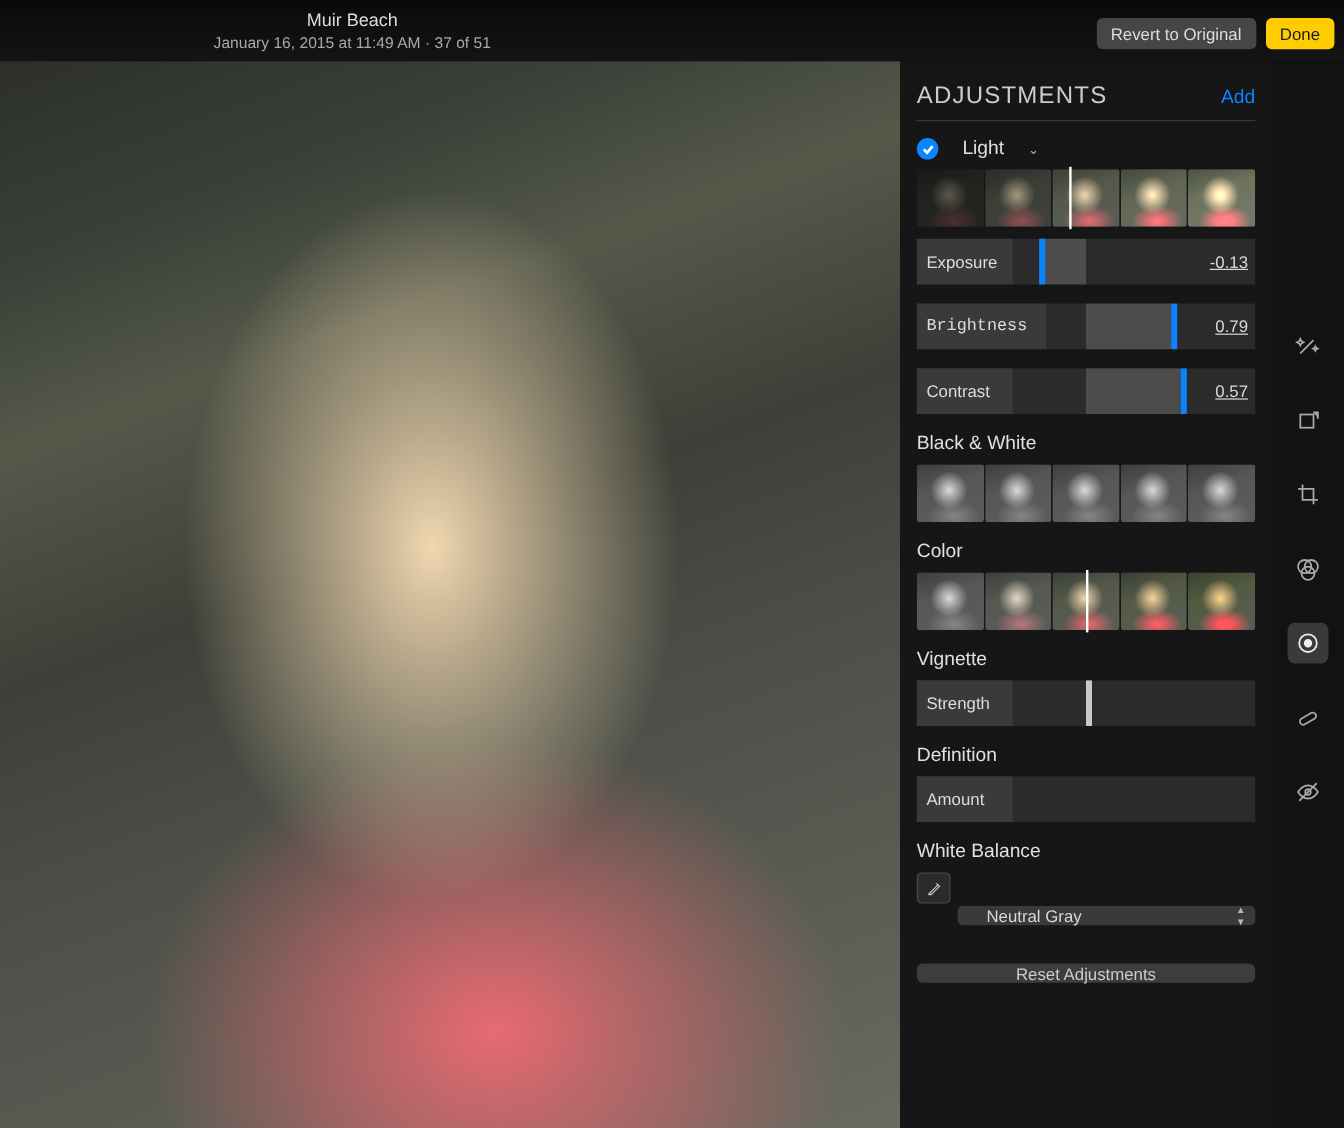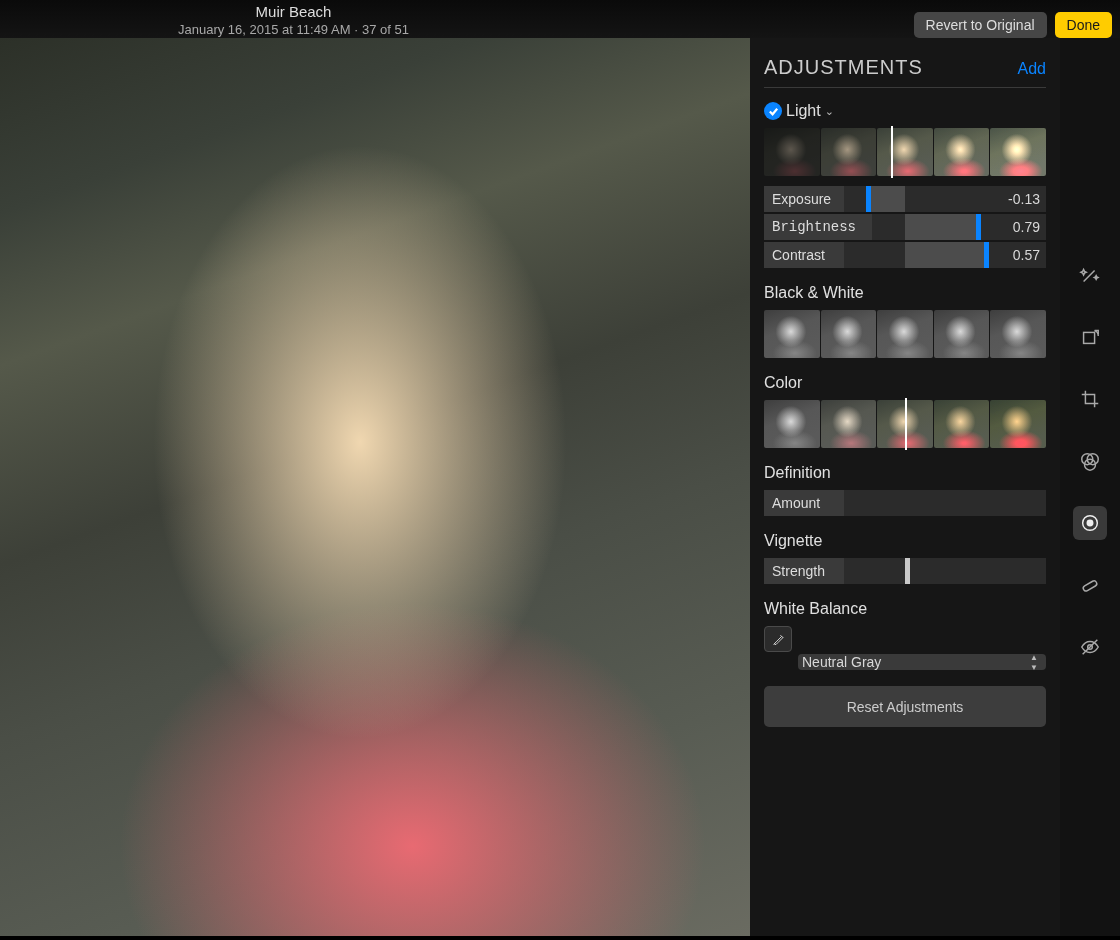--- a/index.html
+++ b/index.html
@@ -24,23 +24,23 @@
     width: 1120px; height: 940px;
     background: var(--bg);
     color: var(--text);
     font-family: -apple-system, "Helvetica Neue", Arial, sans-serif;
     font-size: 14px;
     overflow: hidden;
   }
 
   
   .header {
-    height: 38px;
-    display: flex;
-    align-items: flex-end;
+    height: 51px;
+    display: flex;
+    align-items: center;
     padding: 2px 8px 0 8px;
     background: linear-gradient(#0a0a0a, #141414);
   }
   .title-block {
     margin-left: 170px;
     text-align: center;
     line-height: 1.25;
   }
   .title-block .title {
     font-size: 15px;
@@ -139,21 +139,21 @@
   .panel-header .add {
     color: var(--accent);
     font-size: 16px;
     cursor: pointer;
   }
 
   .section { margin-bottom: 16px; }
   .section-h {
     display: flex;
     align-items: center;
-    gap: 4px;
+    gap: 20px;
     font-size: 16px;
     color: #e0e0e0;
     margin-bottom: 8px;
   }
   .check-badge {
     width: 18px; height: 18px;
     border-radius: 50%;
     background: var(--accent);
     display: inline-flex; align-items: center; justify-content: center;
   }
@@ -190,22 +190,22 @@
   .strip-marker {
     position: absolute;
     top: -2px; bottom: -2px;
     width: 2px;
     background: #fff;
   }
 
   
   .slider-row {
     position: relative;
-    height: 26px;
-    margin-bottom: 2px;
+    height: 38px;
+    margin-bottom: 16px;
   }
   .slider-label-box {
     position: absolute;
     left: 0; top: 0; bottom: 0;
     background: #3a3a3a;
     padding: 0 8px;
     display: flex; align-items: center;
     font-size: 14px;
     color: #ddd;
     width: 96px;
@@ -230,20 +230,21 @@
     background: var(--accent);
     z-index: 3;
   }
   .slider-value {
     position: absolute;
     right: 6px; top: 0; bottom: 0;
     display: flex; align-items: center;
     font-size: 14px;
     color: var(--value-text);
     z-index: 3;
+    text-decoration: underline;
   }
 
   
   .wb-row {
     display: flex; gap: 6px; align-items: stretch;
     margin-top: 6px;
   }
   .eyedrop {
     width: 28px; height: 26px;
     background: #2b2b2b;
@@ -251,39 +252,40 @@
     border-radius: 4px;
     display: flex; align-items: center; justify-content: center;
     cursor: pointer;
   }
   .eyedrop svg { width: 15px; height: 15px; stroke: #ccc; fill: none; stroke-width: 1.6; }
   .wb-select {
     flex: 1;
     background: #3a3a3a;
     border-radius: 4px;
     display: flex; align-items: center;
-    padding: 0 4px;
+    padding: 0 24px;
     font-size: 14px;
     color: #d8d8d8;
     position: relative;
     cursor: pointer;
     margin-top: 28px;
   }
   .wb-select .stepper {
     position: absolute; right: 4px; top: 2px; bottom: 2px;
     width: 16px;
     display: flex; flex-direction: column;
     font-size: 8px; color: #bbb;
     align-items: center; justify-content: center;
     gap: 1px;
   }
 
   .reset-btn {
+    margin-top: 16px;
     width: 100%;
-    height: 41px;
+    height: 16px;
     background: #3d3d3d;
     color: #ccc;
     border: none;
     border-radius: 5px;
     font-size: 14px;
     cursor: pointer;
   }
 
 </style>
 </head>
@@ -384,37 +386,37 @@
         <div class="thumb c3"></div>
         <div class="thumb c4"></div>
         <div class="thumb c5"></div>
         <div class="strip-marker" style=";left:50%"></div>
       </div>
     </div>
 
     
     <div class="section">
       <div class="section-h">
-        <span>Definition</span>
-      </div>
-      <div class="slider-row">
-        <div class="slider-track"></div>
-        <div class="slider-label-box auto">Amount</div>
-      </div>
-    </div>
-
-    
-    <div class="section">
-      <div class="section-h">
         <span>Vignette</span>
       </div>
       <div class="slider-row">
         <div class="slider-track"></div>
         <div class="slider-label-box auto">Strength</div>
         <div class="slider-thumb" style="background:#c9c9c9;left:50%;background:#c9c9c9"></div>
+      </div>
+    </div>
+
+    
+    <div class="section">
+      <div class="section-h">
+        <span>Definition</span>
+      </div>
+      <div class="slider-row">
+        <div class="slider-track"></div>
+        <div class="slider-label-box auto">Amount</div>
       </div>
     </div>
 
     
     <div class="section">
       <div class="section-h">
         <span>White Balance</span>
       </div>
       <div class="wb-row">
         <div class="eyedrop">

